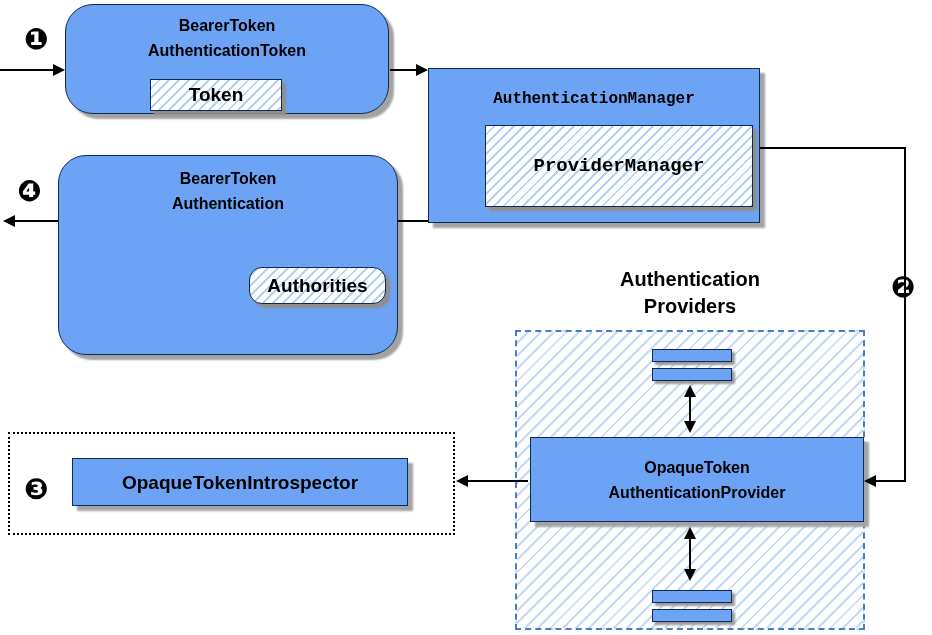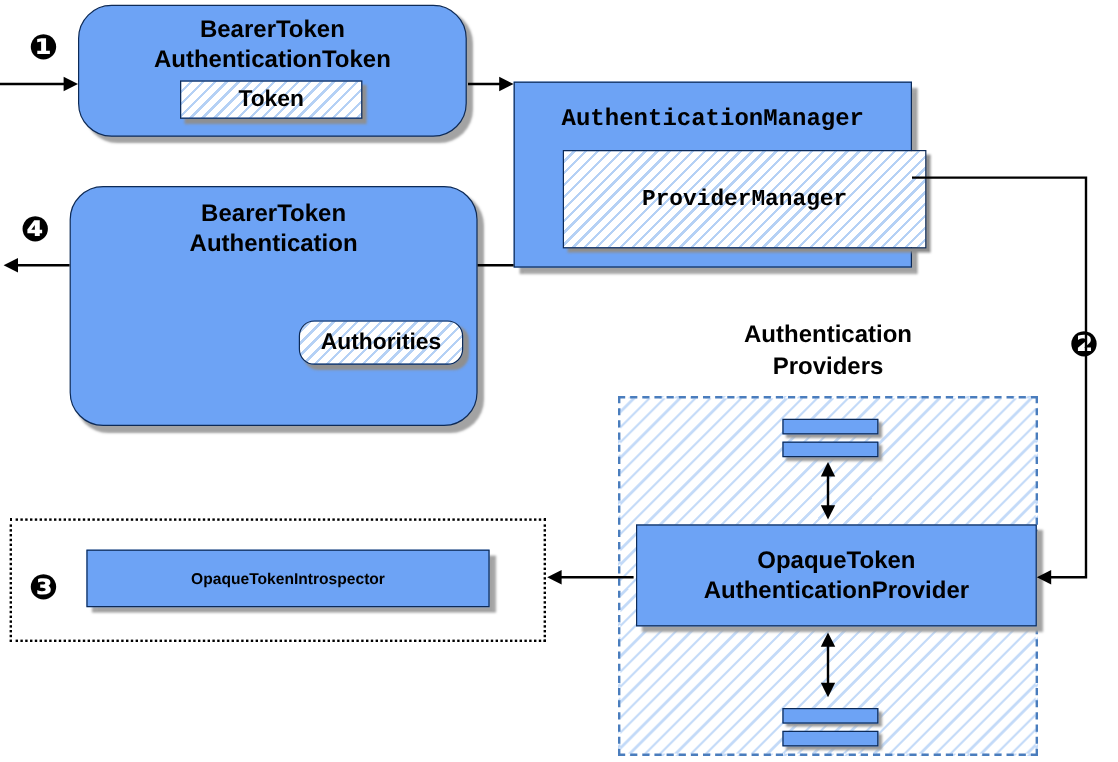--- a/index.html
+++ b/index.html
@@ -45,21 +45,21 @@
     position: absolute;
     background: #6da3f5;
     border: 1.5px solid #0d2a56;
     box-shadow: 5px 5px 2px #a3a3a3;
   }
   .rounded { border-radius: 28px; }
 
   .node-title {
     text-align: center;
     white-space: pre-line;
-    font-size: 20px;
+    font-size: 16px;
     line-height: 25px;
   }
 
   
   .hatch {
     position: absolute;
     background: repeating-linear-gradient(135deg, #ffffff 0px, #ffffff 5px, #b5d1f5 5px, #b5d1f5 7px);
     border: 1.5px solid #0d2a56;
     box-shadow: 4px 4px 2px #8f8f8f;
     display: flex;
@@ -67,25 +67,25 @@
     justify-content: center;
     text-align: center;
     white-space: pre-line;
     font-size: 19px;
     line-height: 26px;
   }
 
   
   #node-btat { left: 65px; top: 4px; width: 324px; height: 110px; }
   #node-btat .node-title { margin-top: 8px; }
-  #token-box { left: 84px; top: 62px; width: 152px; height: 32px; }
+  #token-box { left: 84px; top: 74px; width: 132px; height: 32px; }
 
   #node-am { left: 428px; top: 68px; width: 332px; height: 155px; font-family: Liberation Mono, monospace; }
   #node-am .node-title { margin-top: 18px; }
-  #pm-box { left: 40px; top: 56px; width: 303px; height: 82px; }
+  #pm-box { left: 56px; top: 56px; width: 268px; height: 82px; }
 
   #node-bta { left: 58px; top: 155px; width: 340px; height: 200px; }
   #node-bta .node-title { margin-top: 10px; }
   #principal-box { left: 17px; top: 77px; width: 166px; height: 98px; }
   #authorities-box { left: 190px; top: 111px; width: 137px; height: 37px; border-radius: 13px; }
 
   #ap-label {
     position: absolute;
     left: 555px; top: 266px; width: 270px;
     text-align: center;
@@ -117,21 +117,21 @@
   #dotted-box {
     position: absolute;
     left: 8px; top: 432px; width: 447px; height: 103px;
     border: 2.5px dotted #000000;
     background: #ffffff;
   }
   #node-oti {
     left: 62px; top: 24px; width: 336px; height: 48px;
     display: flex; align-items: center; justify-content: center;
   }
-  #node-oti .node-title { font-size: 13px; }
+  #node-oti .node-title { font-size: 19px; }
 </style>
 </head>
 <body>
 
 <div class="canvas">
 
   <svg class="connectors" width="932" height="635" viewBox="0 0 932 635">
     <g>
       <line x1="0" y1="70" x2="56" y2="70"></line>
       <polygon points="65,70 53,64 53,76"></polygon>

